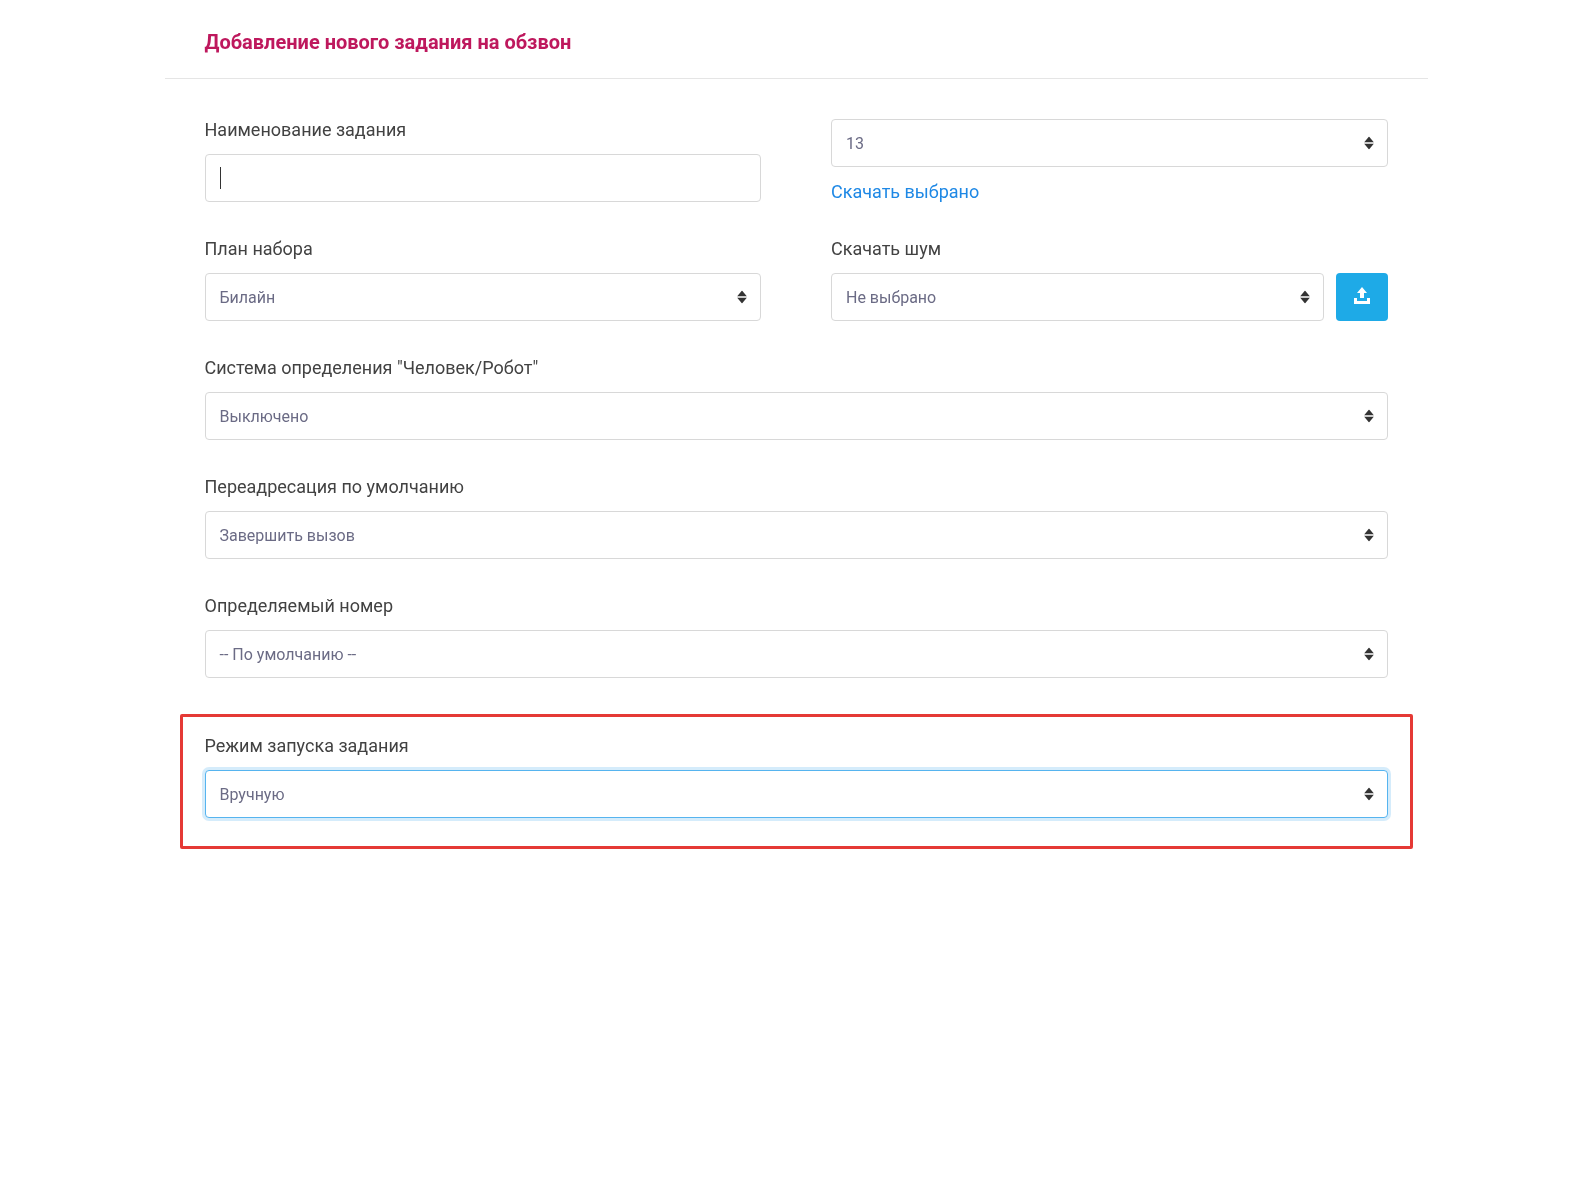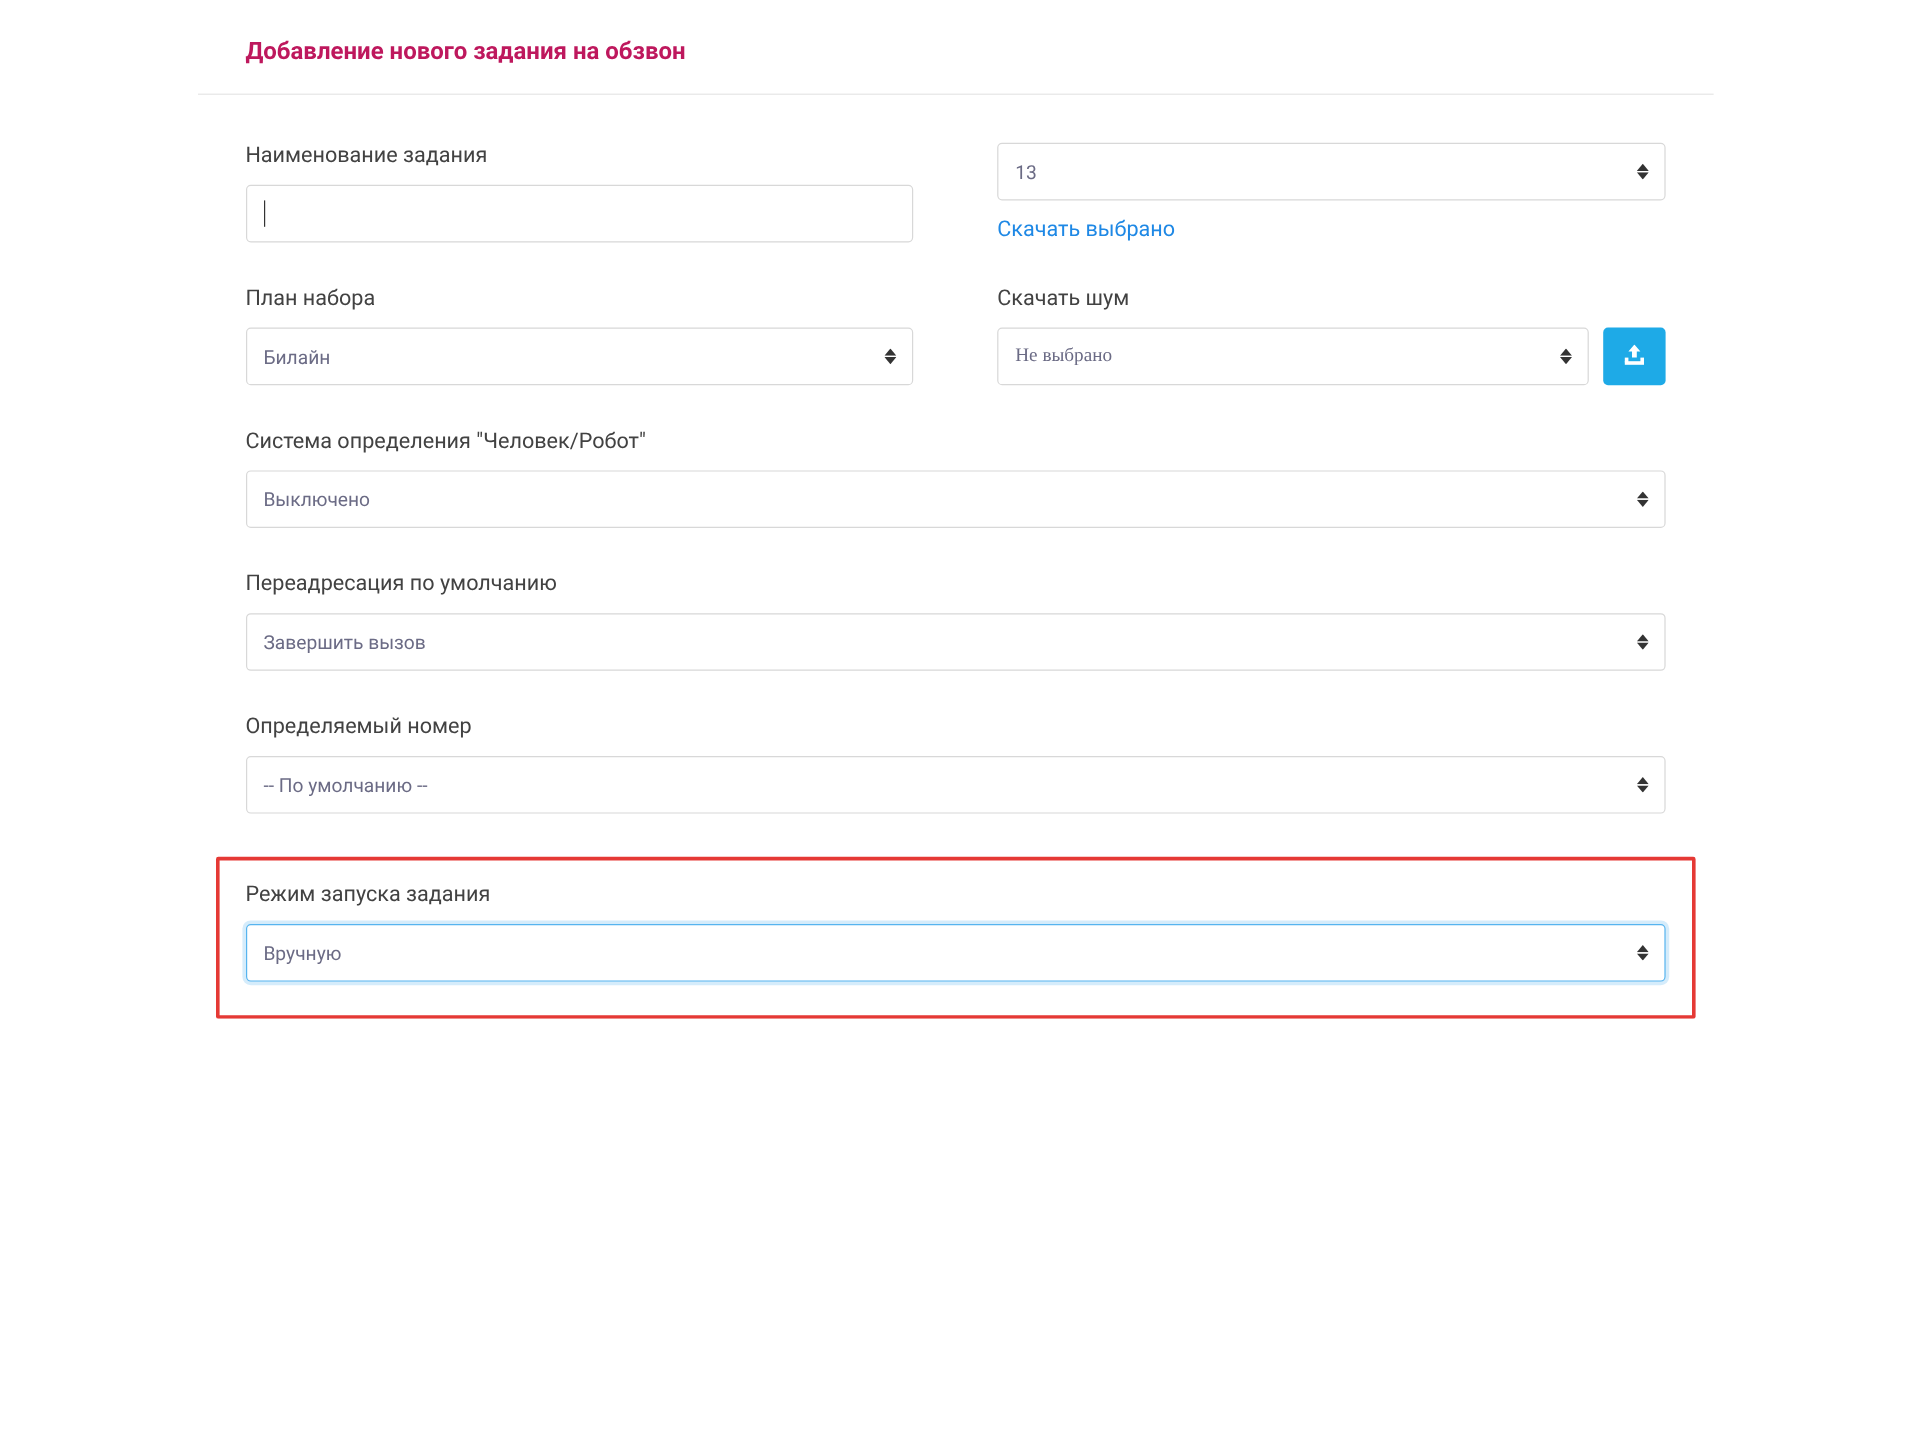--- a/index.html
+++ b/index.html
@@ -104,21 +104,20 @@
       text-decoration: none;
       cursor: pointer;
     }
     .noise-row {
       display: flex;
       gap: 12px;
       align-items: stretch;
     }
     .noise-row .select-wrapper {
       flex: 1;
-      font-family: Liberation Serif, serif;
     }
     .upload-btn {
       width: 52px;
       height: 48px;
       background: #1eaae7;
       border: none;
       border-radius: 4px;
       cursor: pointer;
       display: flex;
       align-items: center;

